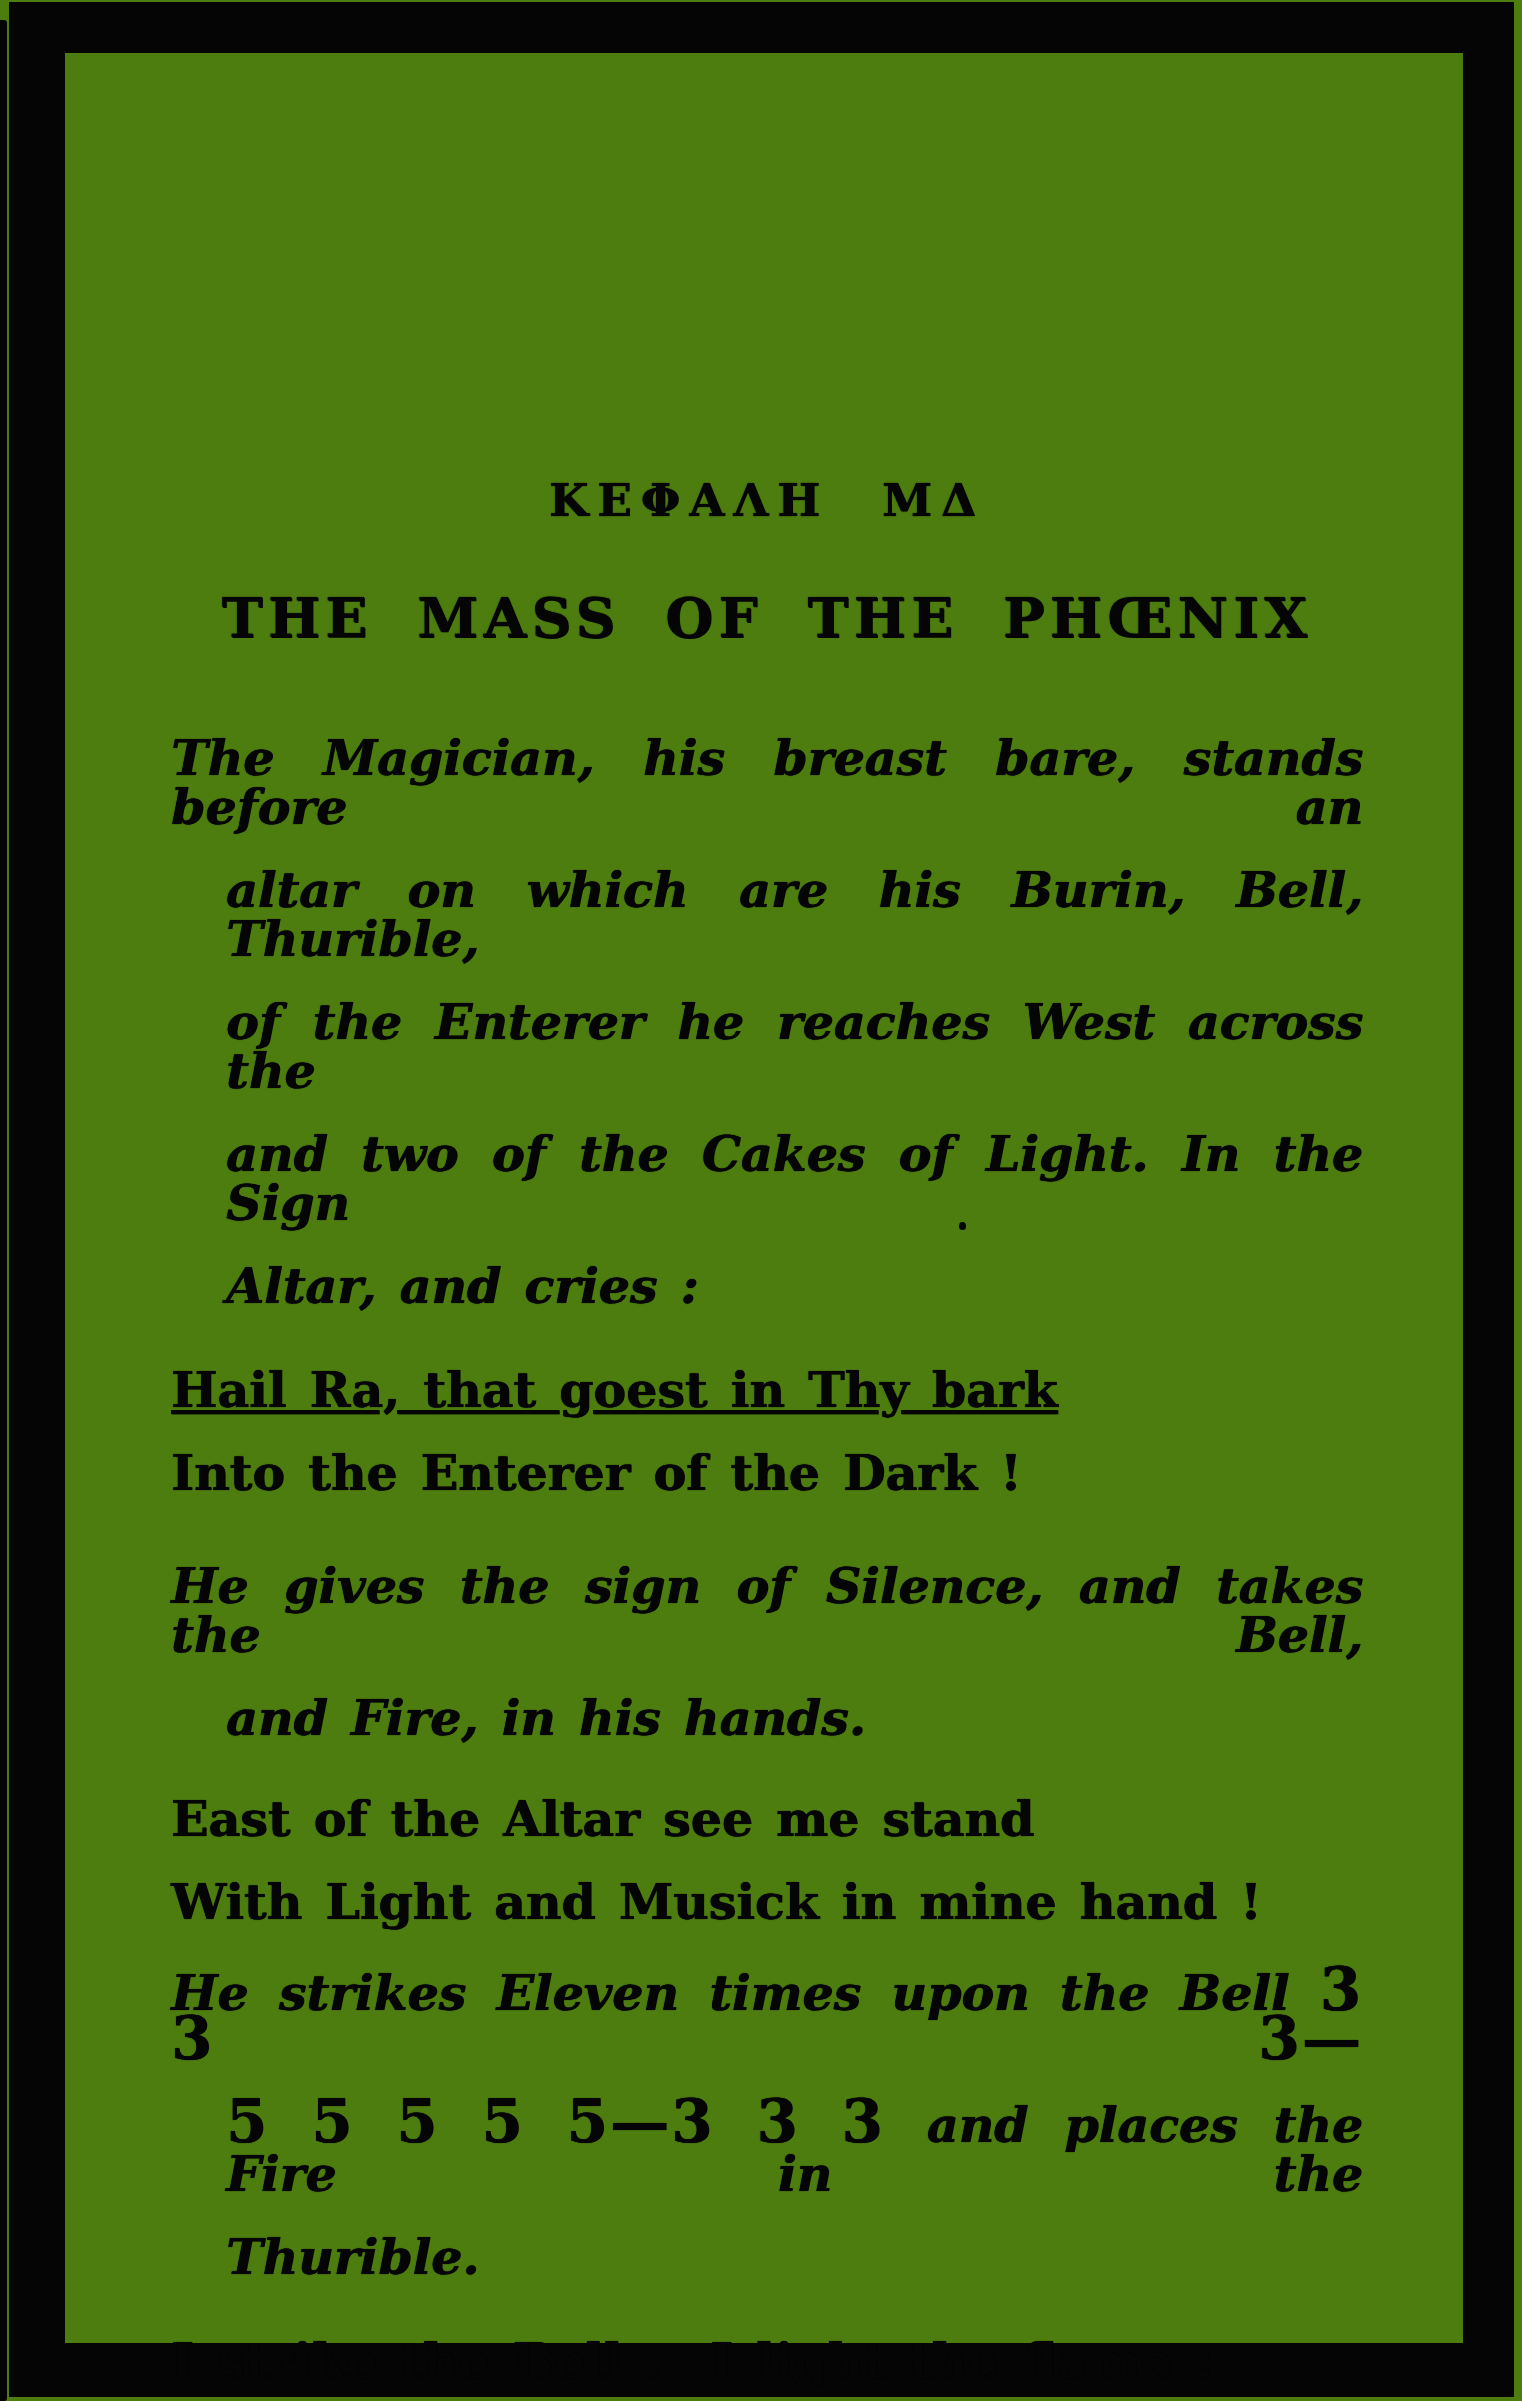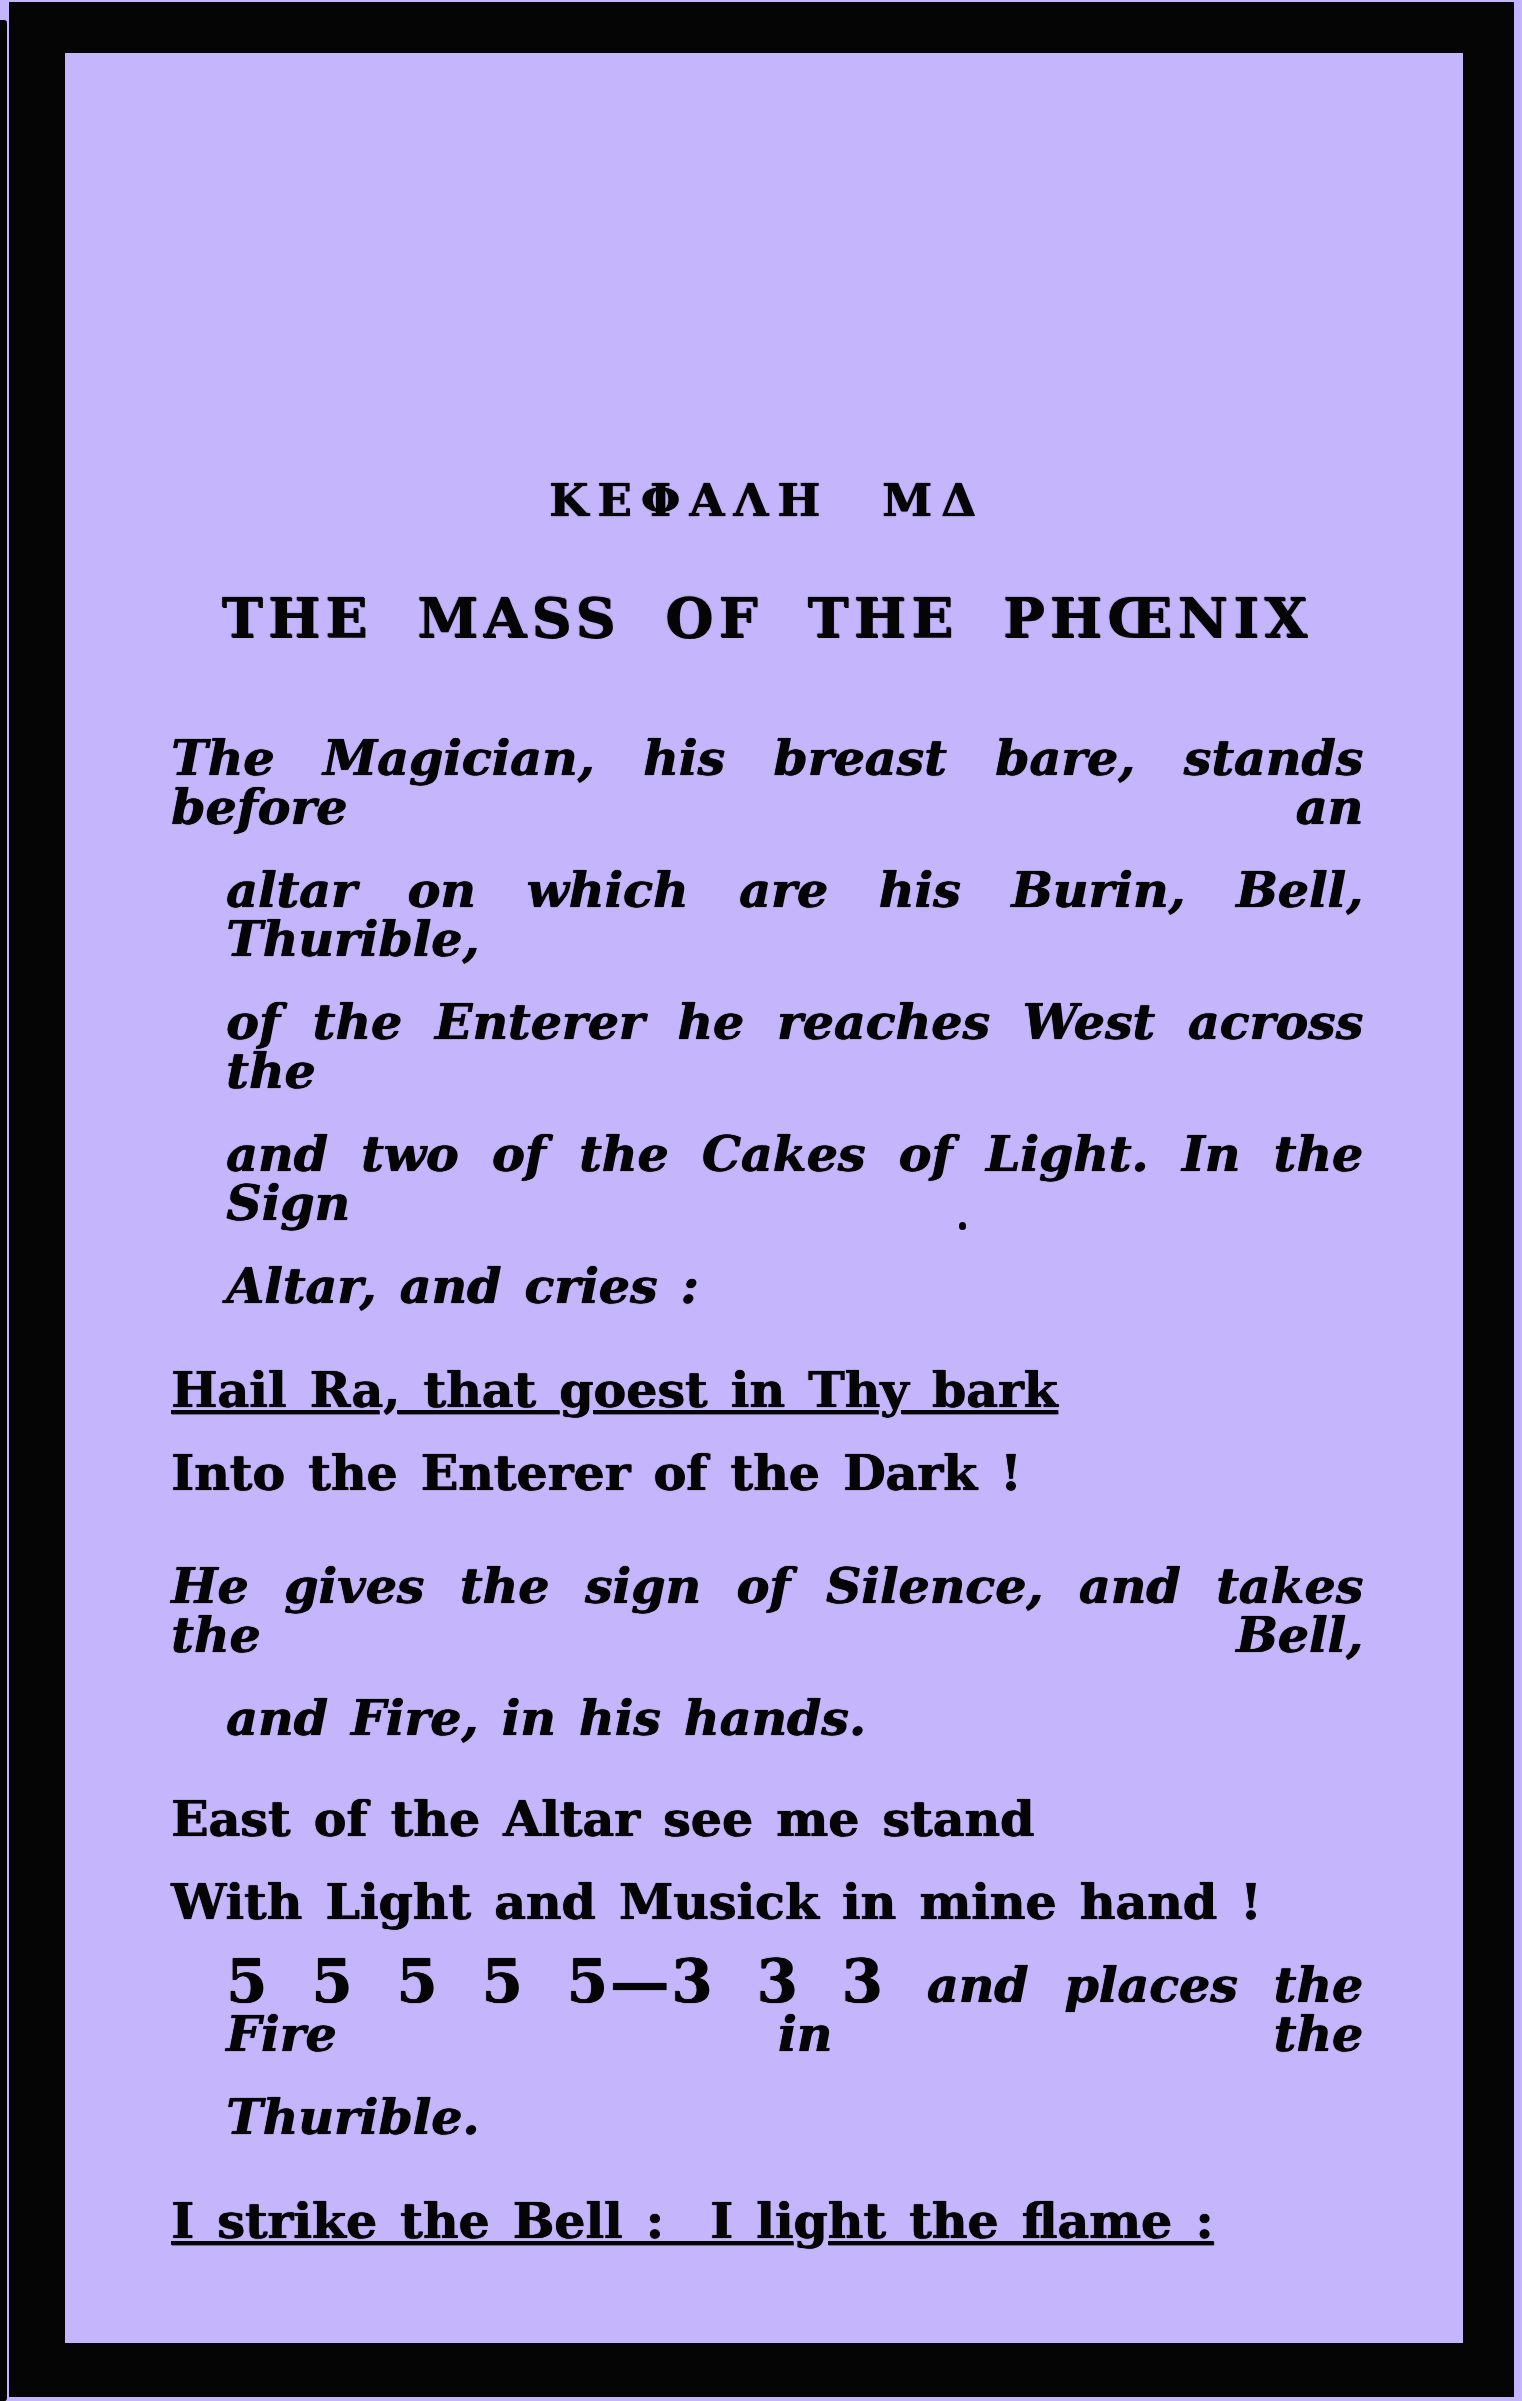--- a/index.html
+++ b/index.html
@@ -1,20 +1,20 @@
 <!DOCTYPE html>
 <html style="font-size:12.3px"><head>
 <meta charset="utf-8">
 <style>
   html, body { margin: 0; padding: 0; background: #777; }
   .page {
     position: relative;
     width: 1522px;
     height: 2401px;
-    background: #c4b5fd;
+    background: #4d7c0f;
     overflow: hidden;
     font-family: "DejaVu Serif", "Liberation Serif", serif;
     color: #050505;
   }
   
   .scan-edge {
     position: absolute;
     left: 0; top: 20px; bottom: 0;
     width: 7px;
     background: #050505;
@@ -107,20 +107,21 @@
 
     <div class="ln m71">Hail Ra, that goest in Thy bark</div>
     <div class="ln m44">Into the Enterer of the Dark !</div>
 
     <div class="ln it j m83">He gives the sign of Silence, and takes the Bell,</div>
     <div class="ln it ind m44">and Fire, in his hands.</div>
 
     <div class="ln m68">East of the Altar see me stand</div>
     <div class="ln m44">With Light and Musick in mine hand !</div>
 
+    <div class="ln it j m55"><span>He strikes Eleven times upon the Bell </span><span class="num">3 3 3—</span></div>
     <div class="ln it j ind m44"><span class="num">5 5 5 5 5—3 3 3 </span><span>and places the Fire in the</span></div>
     <div class="ln it ind m44">Thurible.</div>
 
     <div class="ln m71">I strike the Bell :  I light the flame :</div>
 
   </div>
 </div>
 
 
 </body></html>

